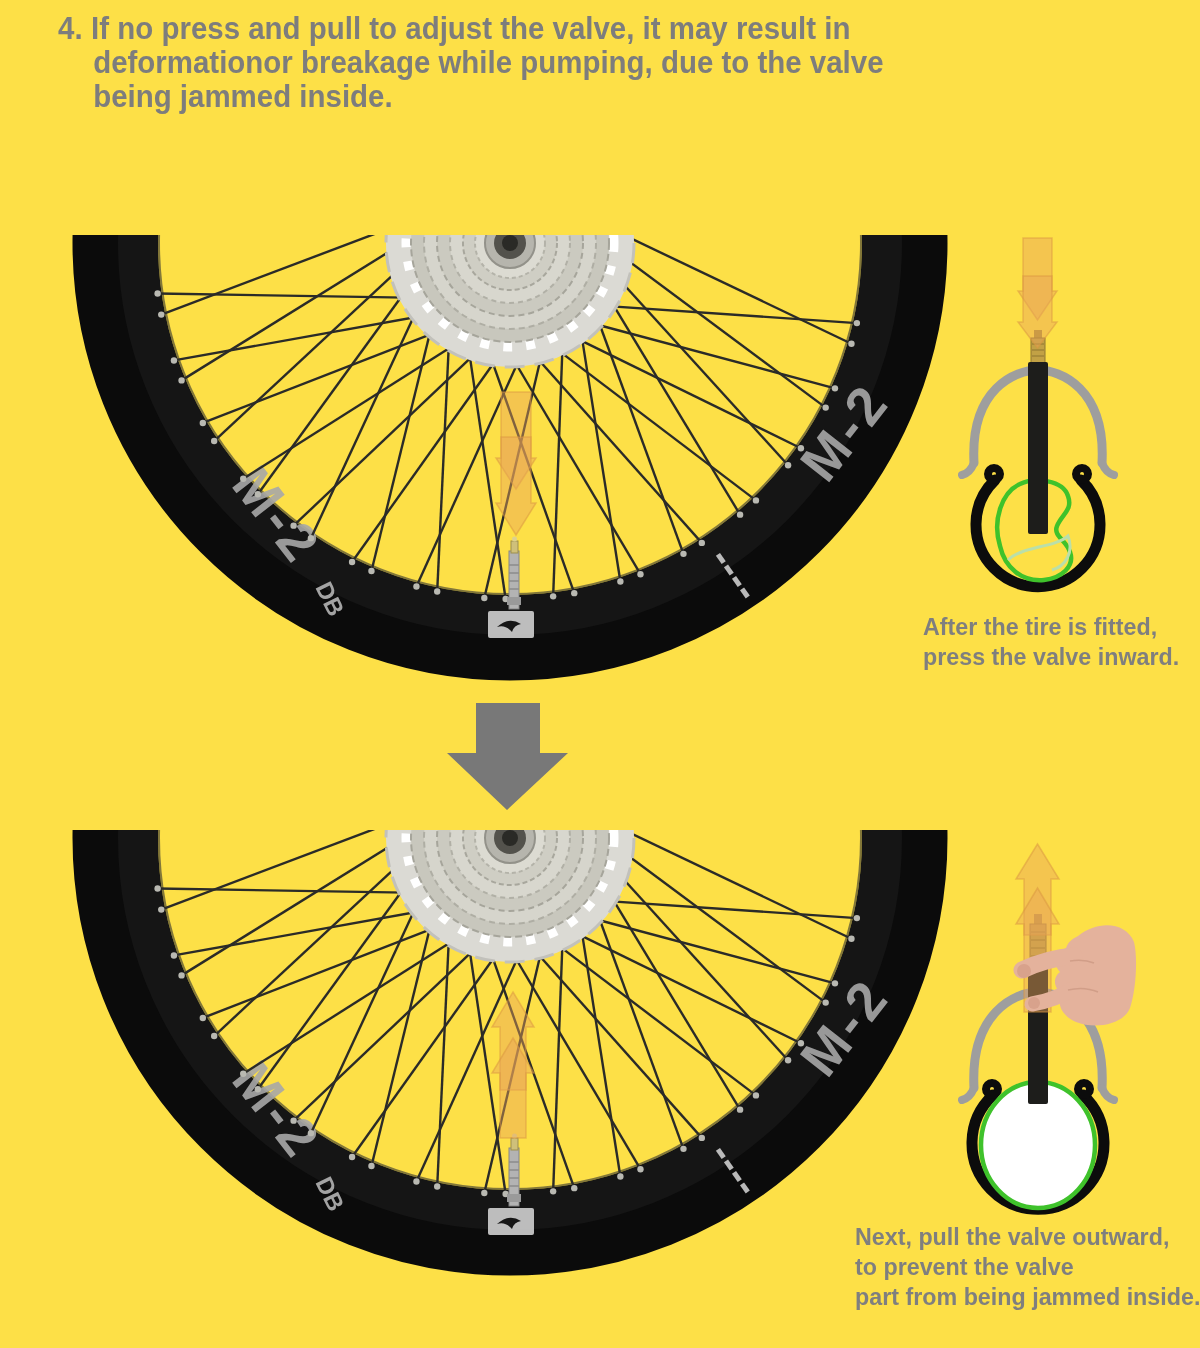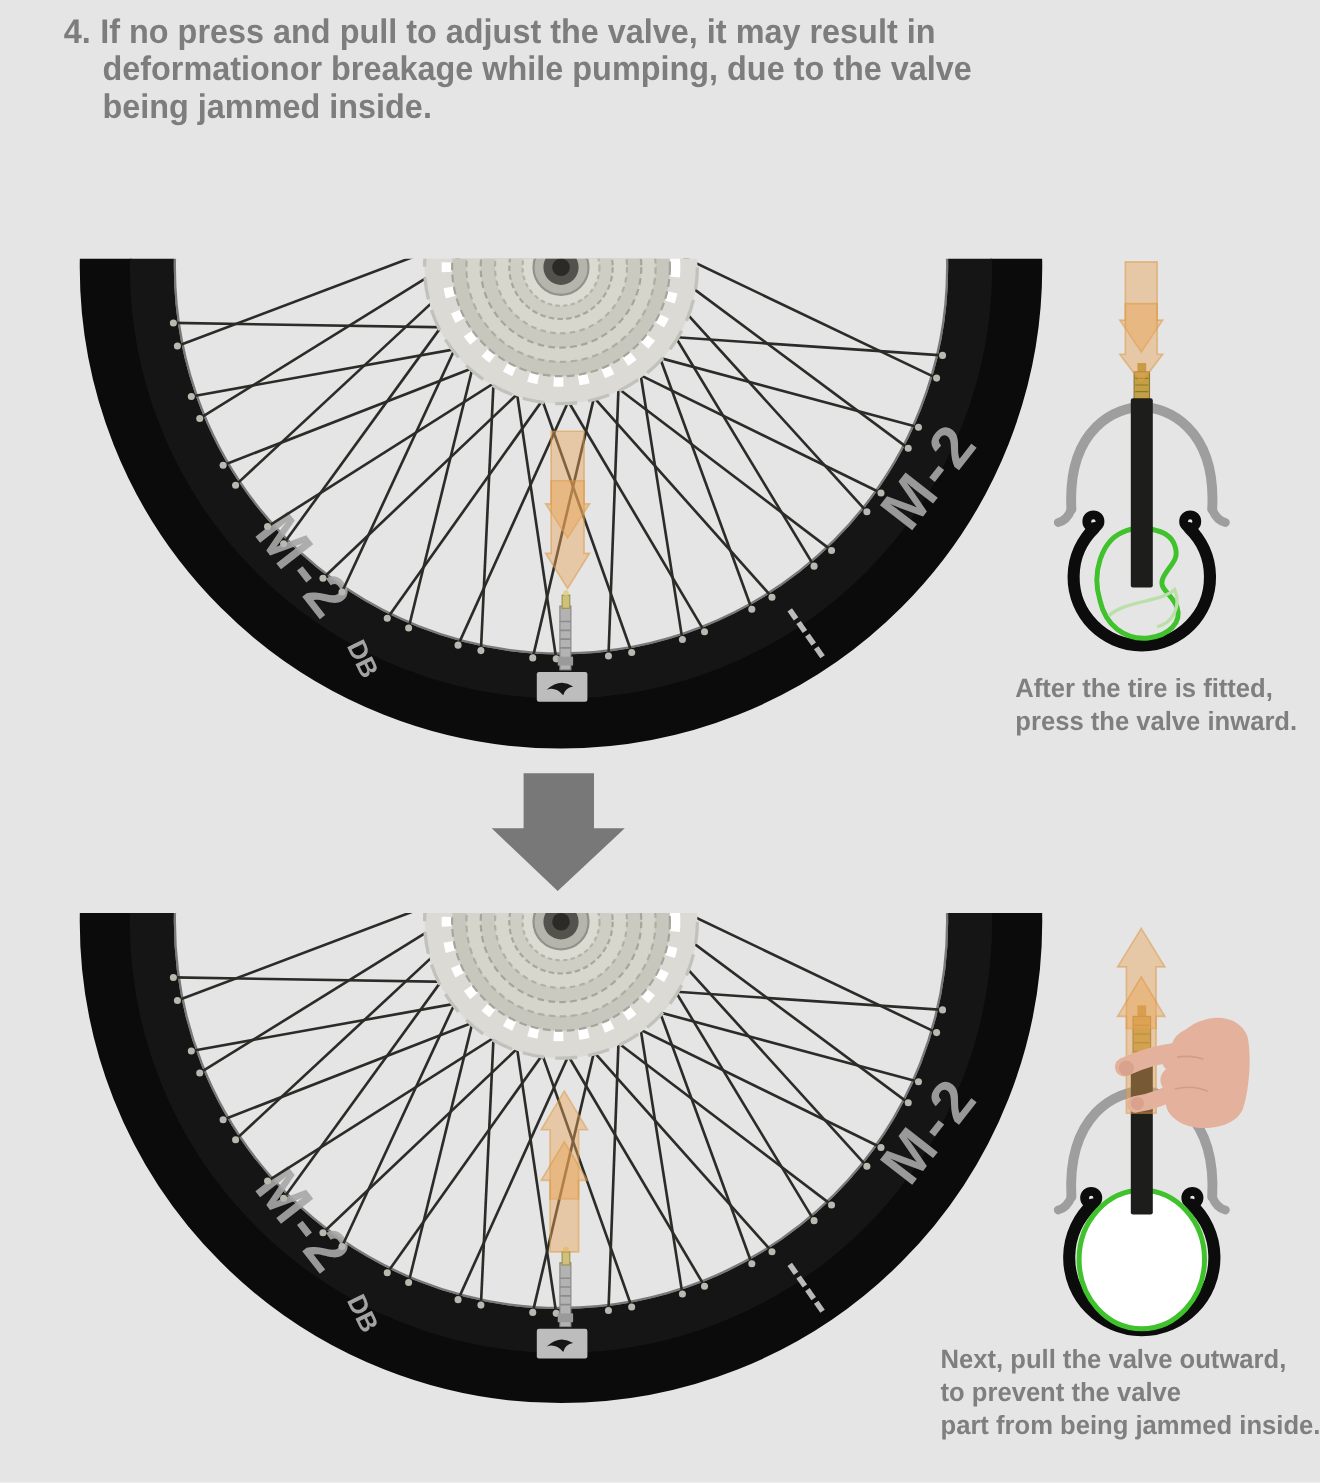--- a/index.html
+++ b/index.html
@@ -1,16 +1,16 @@
 <!DOCTYPE html>
 <html><head>
 <meta charset="utf-8">
 <style>
   html,body{margin:0;padding:0;background:#fff;}
-  .page{position:relative;width:1200px;height:1348px;background:#e5e5e5;overflow:hidden;
+  .page{position:relative;width:1200px;height:1348px;background:#fde047;overflow:hidden;
         font-family:"Liberation Sans",sans-serif;}
   .hdr{position:absolute;left:58px;top:12px;color:#7d7d7d;font-weight:bold;font-size:31px;
        line-height:34px;transform:scaleX(.95);transform-origin:0 0;white-space:nowrap;}
   .hdr .num{display:inline-block;margin-right:9px;}
   .hdr .ind{display:block;padding-left:37px;}
   .cap{position:absolute;color:#7f7f7f;font-weight:bold;font-size:24px;line-height:30px;
        transform:scaleX(.97);transform-origin:0 0;white-space:nowrap;}
   .photo,.diag,.steparrow{position:absolute;}
   svg{display:block;}
 </style>

